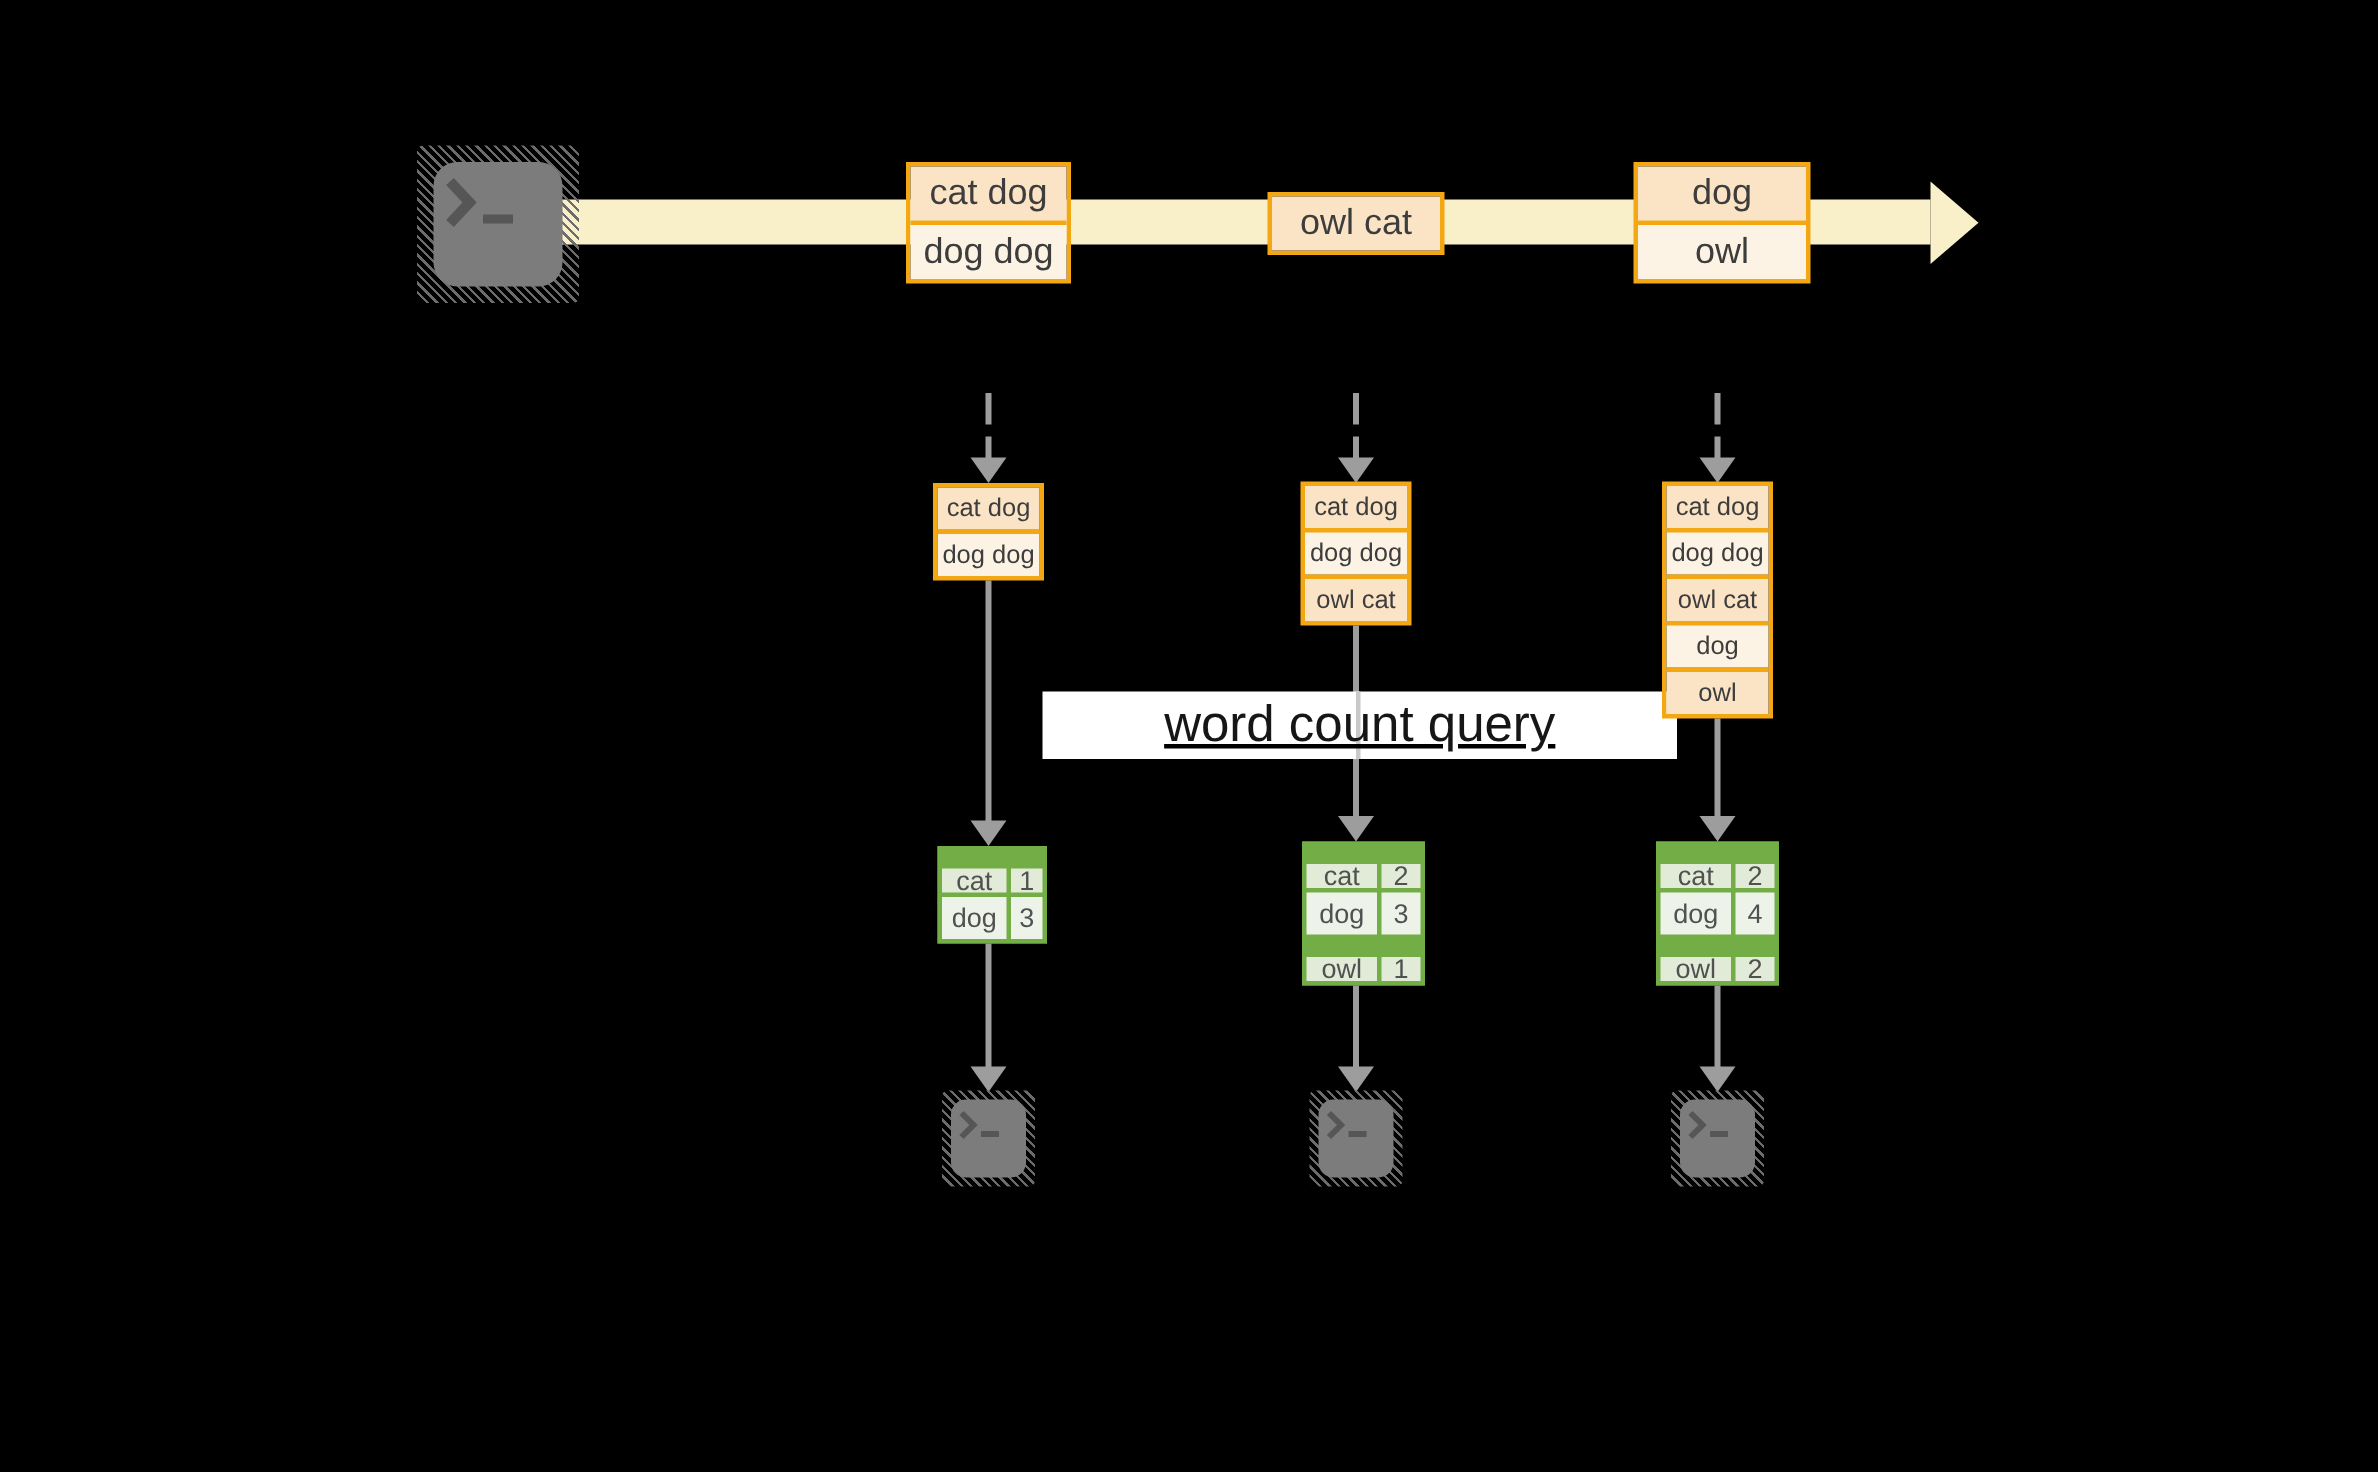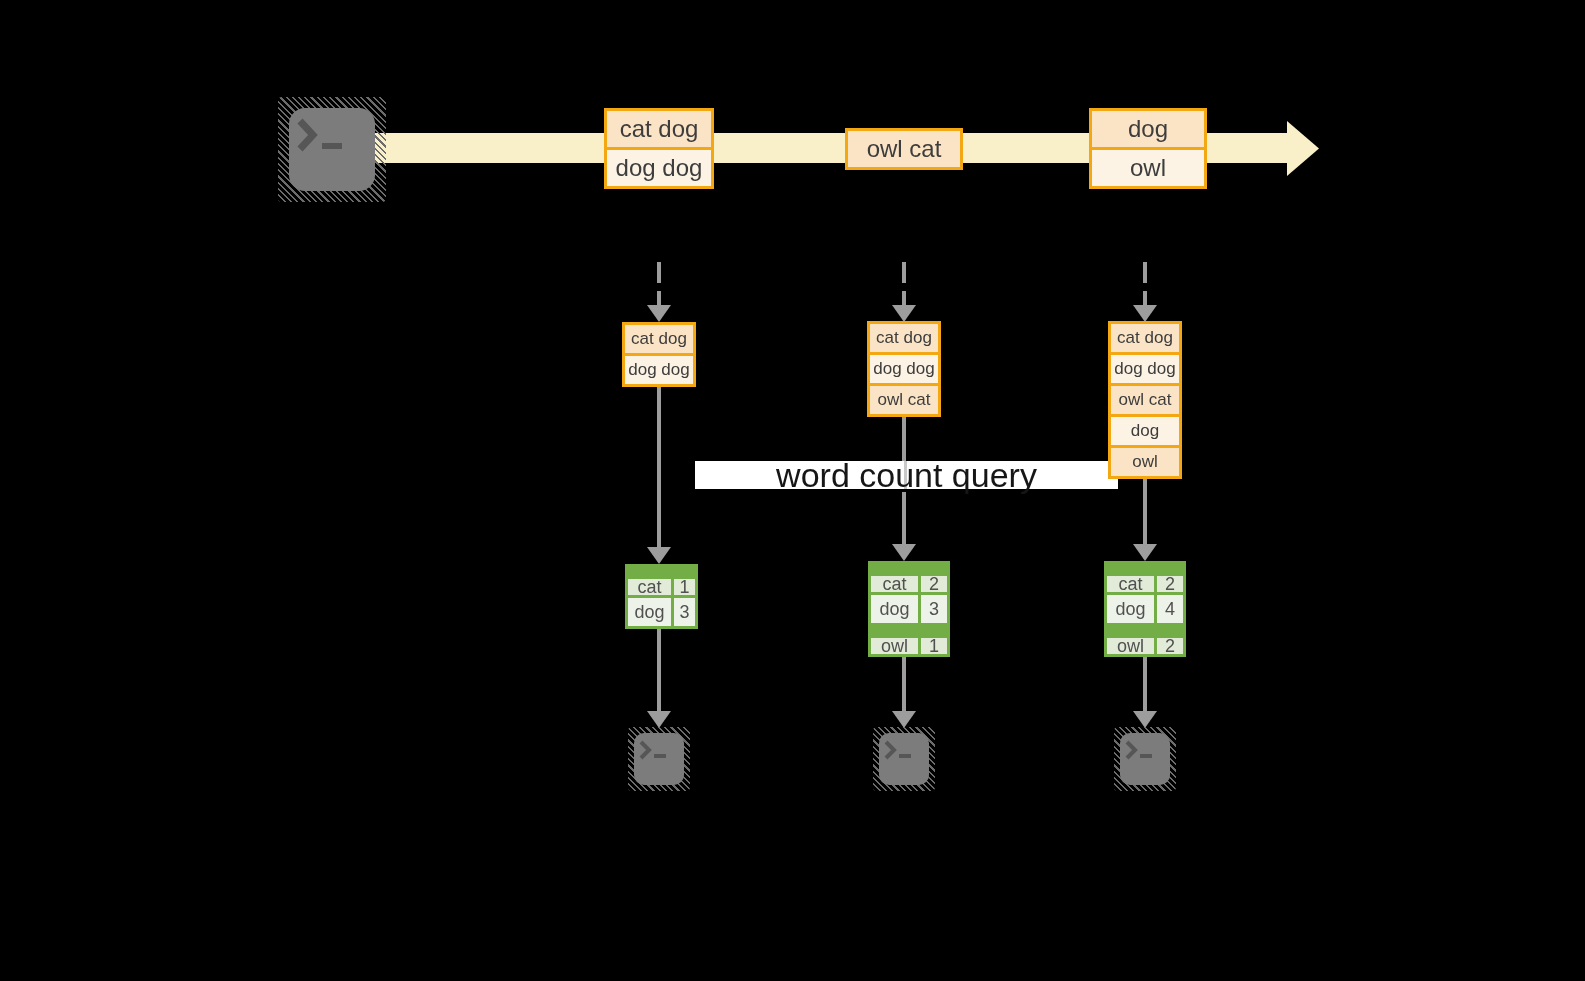--- a/index.html
+++ b/index.html
@@ -17,21 +17,21 @@
   
   .event-box{position:absolute;z-index:3;border:3px solid var(--orange);box-sizing:border-box;}
   .event-cell{display:flex;align-items:center;justify-content:center;
               height:36px;font-size:24px;color:var(--text_dark);}
   .event-cell + .event-cell{border-top:3px solid var(--orange);text-align:right;}
   .buffer .event-cell{height:28px;font-size:17px;}
   .tone-dark{background:var(--cell_dark);}
   .tone-light{background:var(--cell_light);}
 
   
-  .query-box{position:absolute;z-index:2;left:695px;top:461px;width:423px;height:28px;
+  .query-box{position:absolute;z-index:2;left:695px;top:461px;width:423px;height:45px;
              background:var(--query_bg);display:flex;align-items:center;justify-content:center;text-decoration:underline;}
   .query-box .through-line{position:absolute;left:209px;top:0;width:3px;height:100%;
              background:#c9c9c9;}
   .query-text{position:relative;font-size:34px;color:var(--query_text);}
 
   
   .count-table{position:absolute;z-index:3;display:grid;gap:3px;background:var(--green);
                border:3px solid var(--green);grid-auto-rows:28px;box-sizing:content-box;}
   .ct-cell{display:flex;align-items:center;justify-content:center;
            font-size:18px;color:var(--table_text);}

